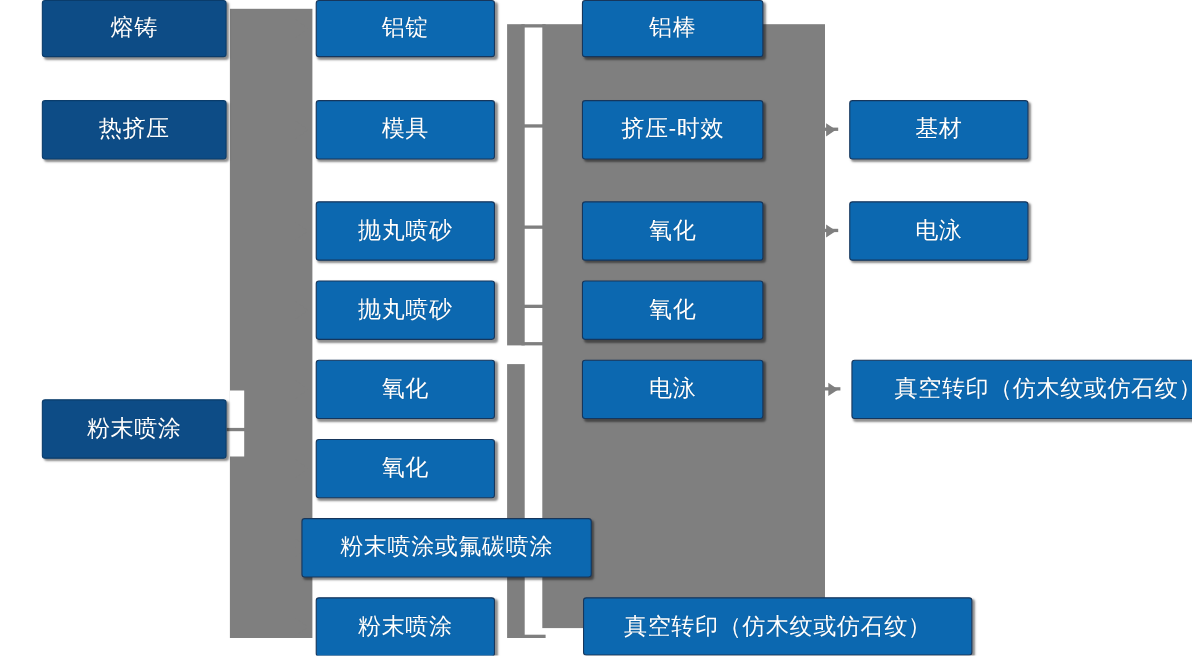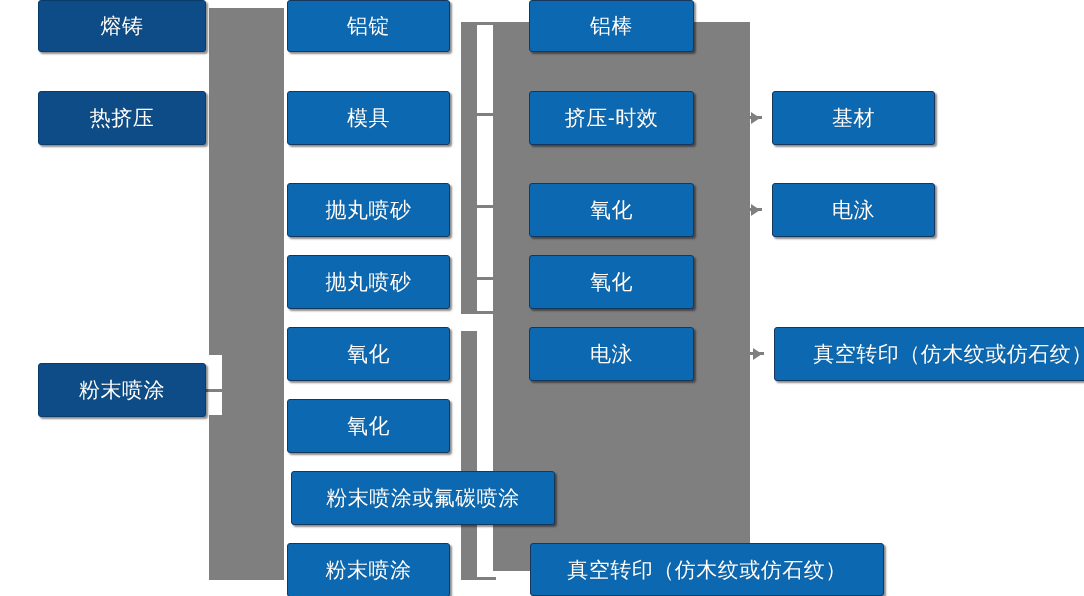--- a/index.html
+++ b/index.html
@@ -121,21 +121,21 @@
   </div>
   <div class="node blue" style="left:243px;top:255px;width:163px;height:54px;">
     <span>抛丸喷砂</span>
   </div>
   <div class="node blue" style="left:243px;top:327px;width:163px;height:54px;">
     <span>氧化</span>
   </div>
   <div class="node blue" style="left:243px;top:399px;width:163px;height:54px;">
     <span>氧化</span>
   </div>
-  <div class="node blue" style="left:247px;top:471px;width:264px;height:54px;">
+  <div class="node blue" style="left:230px;top:471px;width:264px;height:54px;">
     <span>粉末喷涂或氟碳喷涂</span>
   </div>
   <div class="node blue" style="left:485px;top:0px;width:165px;height:52px;">
     <span>铝棒</span>
   </div>
 
   <div class="node blue" style="left:243px;top:543px;width:163px;height:54px;">
     <span>粉末喷涂</span>
   </div>
   <div class="node blue" style="left:485px;top:91px;width:165px;height:54px;">

